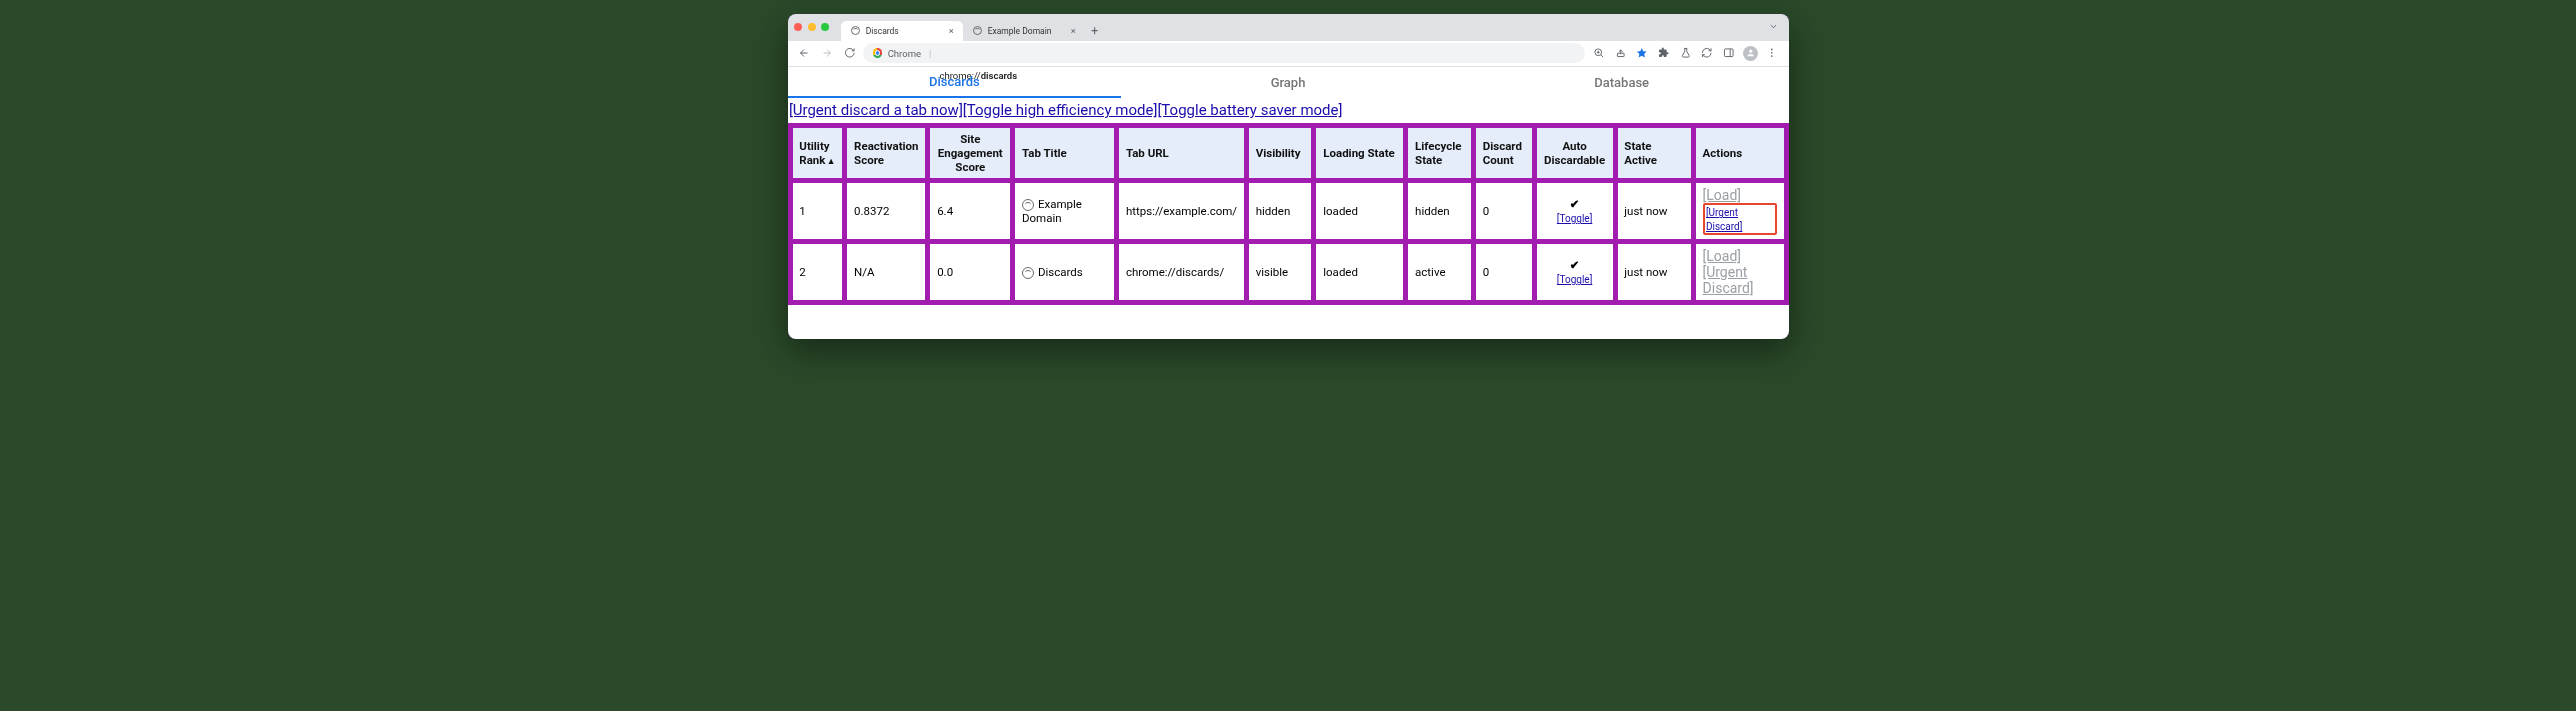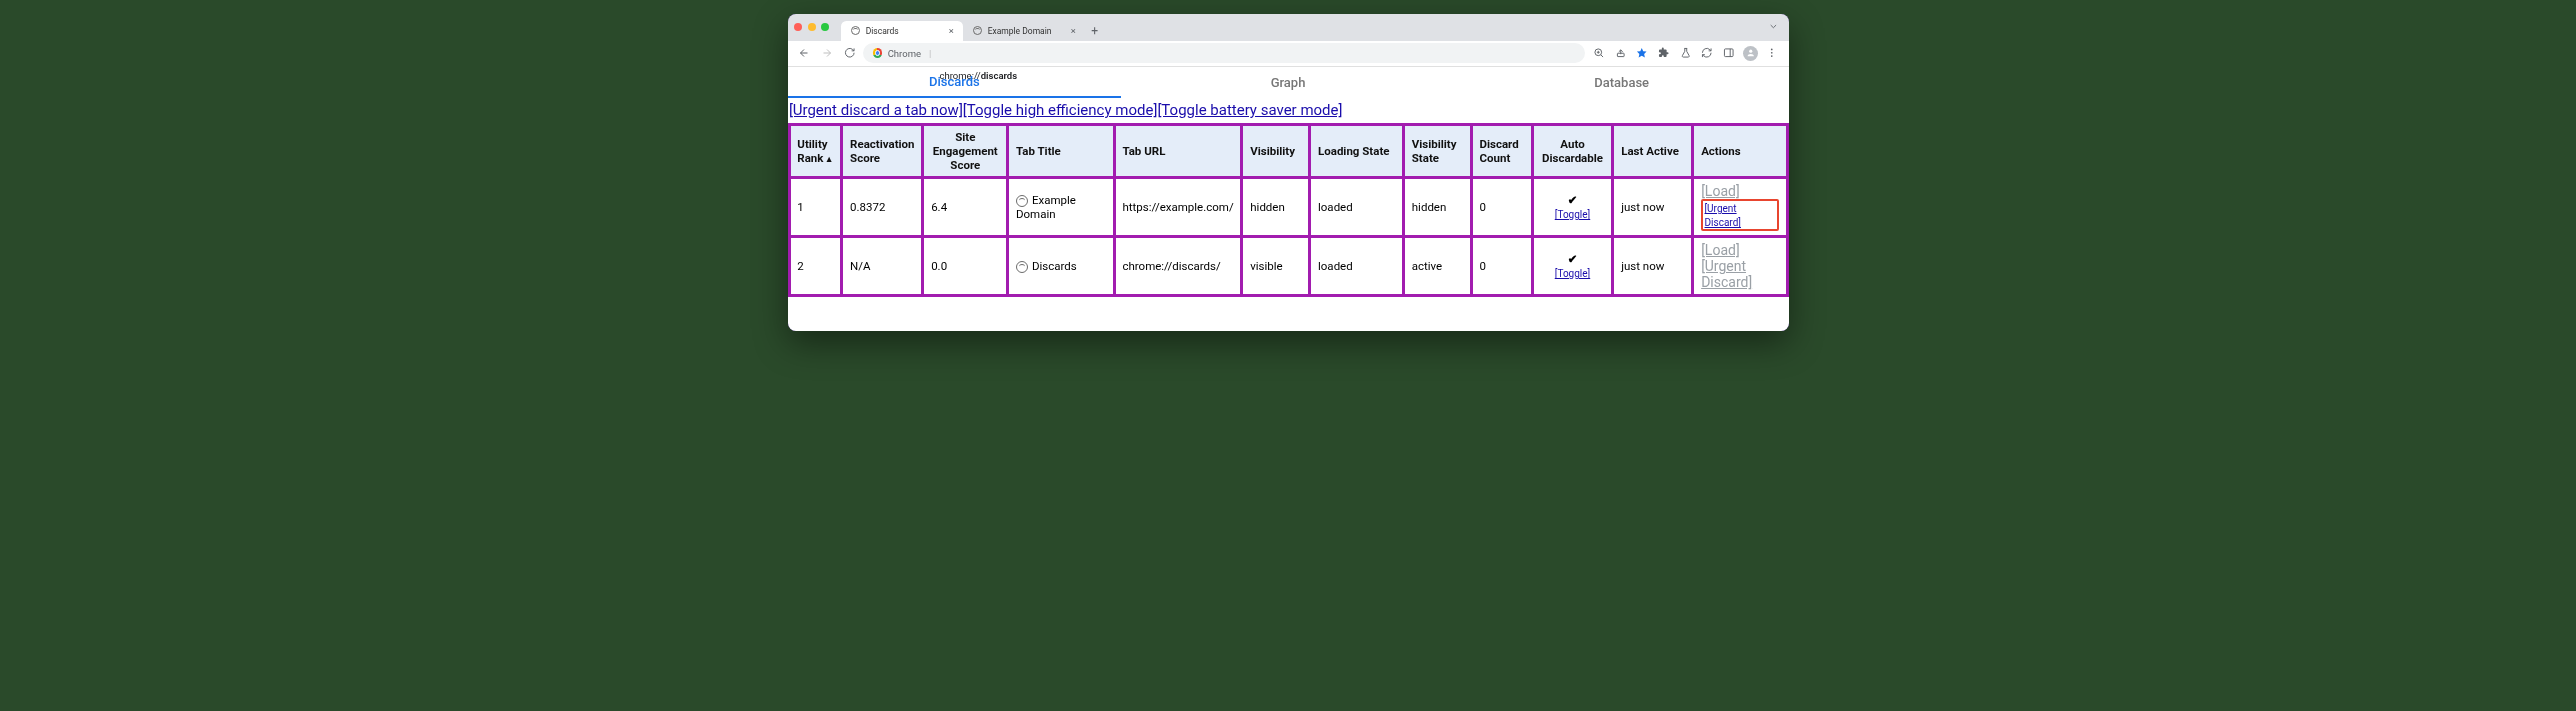--- a/index.html
+++ b/index.html
@@ -125,21 +125,21 @@
     font-size:15px;
   }
   .linkrow a {
     color:#1a0dab; text-decoration:underline; cursor:pointer;
   }
 
   table.discards {
     width:100%; border-collapse:collapse; font-size:11.5px;
   }
   table.discards th, table.discards td {
-    border:3px solid #a21caf; padding:4px 6.8px; text-align:left; vertical-align:middle;
+    border:5px solid #a21caf; padding:4px 6.8px; text-align:left; vertical-align:middle;
   }
   table.discards th {
     background:#e4edf9; font-weight:700; color:#111;
   }
   .sort-arrow { font-size:8.8px; margin-left:1.4px; }
   .center { text-align:center !important; }
   .cell-favicon {
     width:12px; height:12px; border-radius:50%;
     border:1.2px solid #6b6b6b; display:inline-block;
     vertical-align:middle; margin-right:4px; position:relative;
@@ -311,24 +311,24 @@
         <tr>
           <th>
             <span>Utility Rank</span><span class="sort-arrow">▲</span>
           </th>
           <th>Reactivation Score</th>
           <th class="center">Site Engagement Score</th>
           <th>Tab Title</th>
           <th>Tab URL</th>
           <th>Visibility</th>
           <th>Loading State</th>
-          <th>Visibility State</th>
+          <th>Lifecycle State</th>
           <th>Discard Count</th>
           <th class="center">Auto Discardable</th>
-          <th>Last Active</th>
+          <th>State Active</th>
           <th>Actions</th>
         </tr>
       </thead>
       <tbody id="tbody">
           <tr>
             <td>1</td>
             <td>0.8372</td>
             <td>6.4</td>
             <td><span class="cell-favicon"></span>Example Domain</td>
             <td>https://example.com/</td>

